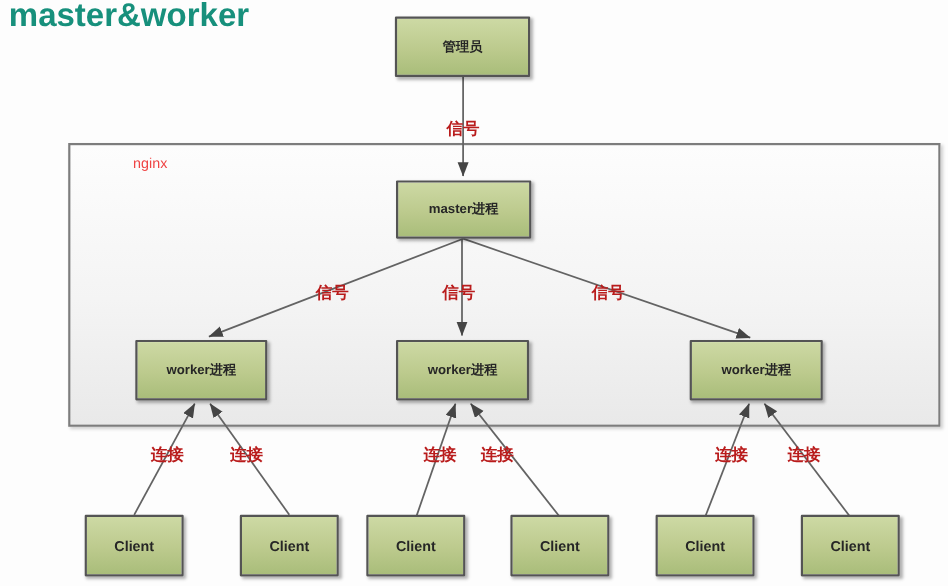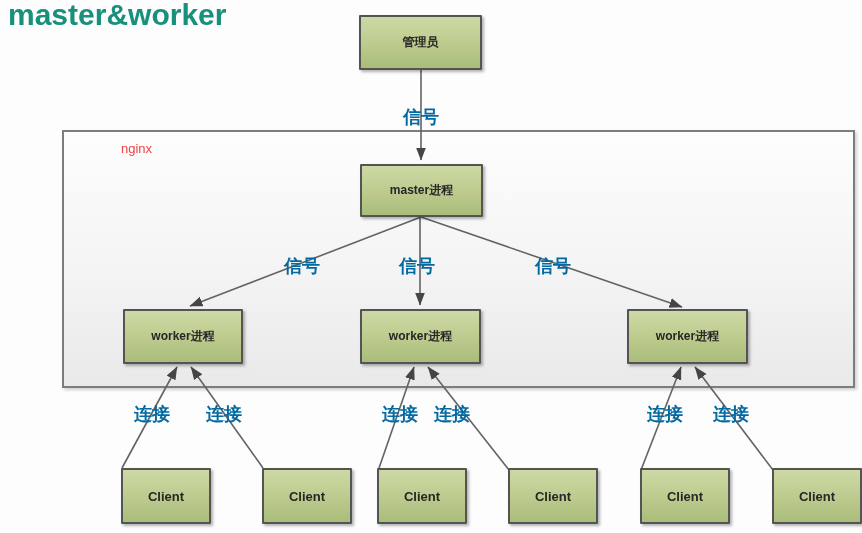--- a/index.html
+++ b/index.html
@@ -62,33 +62,33 @@
     justify-content: center;
     font-size: 12px;
     font-weight: 700;
     color: #262626;
   }
   .node-admin   { left: 359px; top: 15px;  width: 123px; height: 55px; }
   .node-master  { left: 360px; top: 164px; width: 123px; height: 53px; }
   .node-worker1 { left: 123px; top: 309px; width: 120px; height: 55px; }
   .node-worker2 { left: 360px; top: 309px; width: 121px; height: 55px; }
   .node-worker3 { left: 627px; top: 309px; width: 121px; height: 55px; }
-  .node-client  { width: 90px; height: 56px; top: 468px; font-size: 13px; margin-left: 44px; }
+  .node-client  { width: 90px; height: 56px; top: 468px; font-size: 13px; }
   .node-client1 { left: 77px;  }
   .node-client2 { left: 218px; }
   .node-client3 { left: 333px; }
   .node-client4 { left: 464px; }
   .node-client5 { left: 596px; }
   .node-client6 { left: 728px; }
   .edge-label {
     position: absolute;
     transform: translate(-50%, -50%);
-    font-size: 18px;
+    font-size: 15px;
     font-weight: 700;
-    color: #0369a1;
+    color: #b91c1c;
     white-space: nowrap;
   }
   .lbl-signal0 { left: 421px; top: 117px; }
   .lbl-signal1 { left: 302px; top: 266px; }
   .lbl-signal2 { left: 417px; top: 266px; }
   .lbl-signal3 { left: 553px; top: 266px; }
   .lbl-conn0 { left: 152px; top: 414px; }
   .lbl-conn1 { left: 224px; top: 414px; }
   .lbl-conn2 { left: 400px; top: 414px; }
   .lbl-conn3 { left: 452px; top: 414px; }

